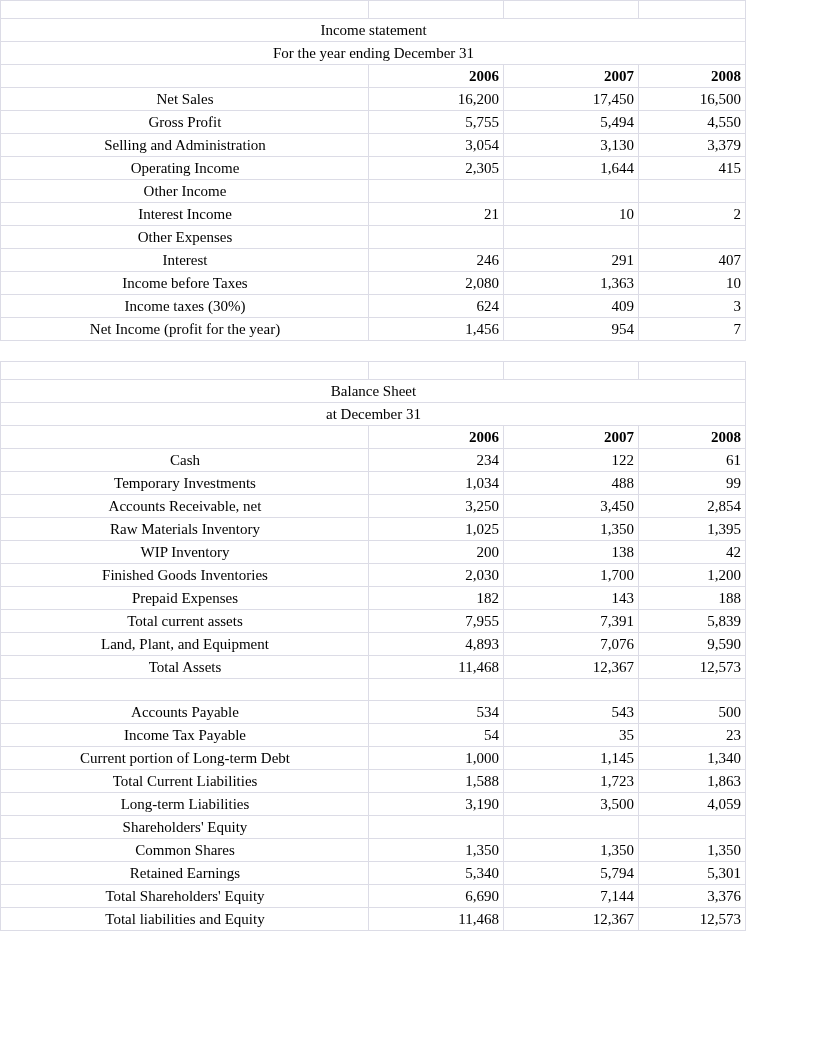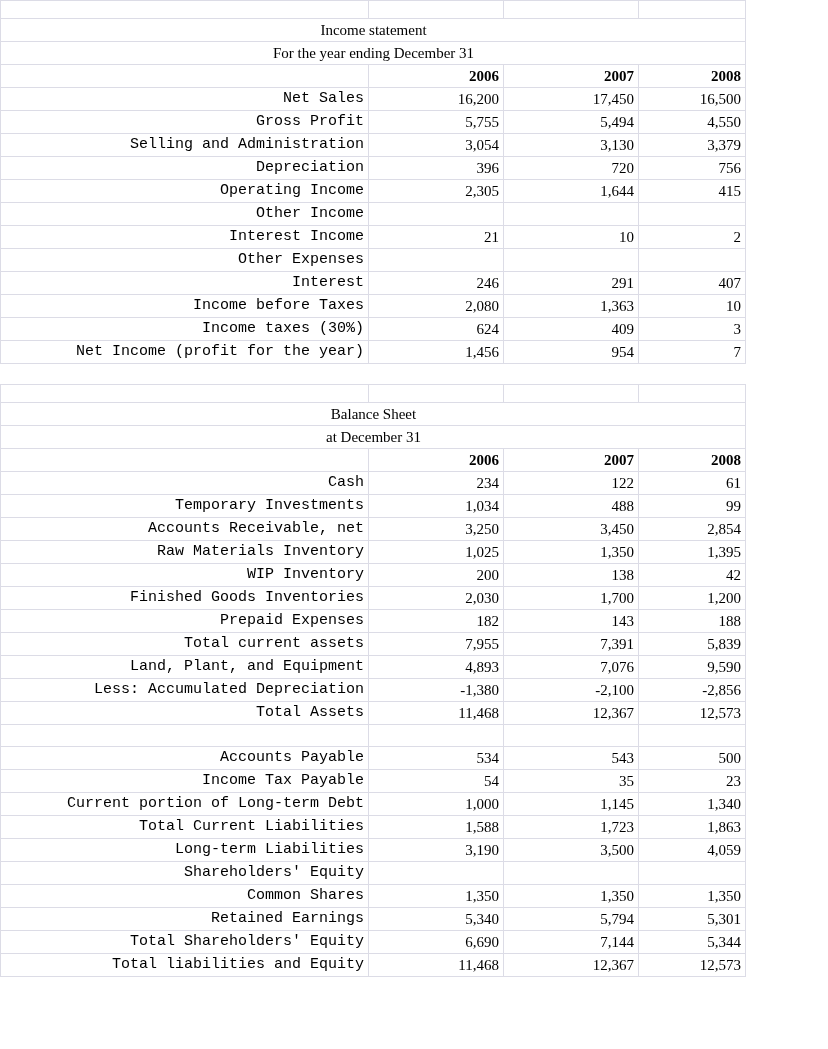--- a/index.html
+++ b/index.html
@@ -39,22 +39,21 @@
     line-height: 22px;
     padding: 0 4px 0 5px;
     border: 1px solid #dcdce6;
     white-space: nowrap;
     overflow: hidden;
     vertical-align: middle;
     box-sizing: border-box;
   }
 
   td.label {
-    text-align: right;
-    font-family: Liberation Mono, monospace;
+    text-align: center;
   }
   td.num {
     text-align: right;
     padding-right: 6px;
   }
   td.blank { }
 
   
   td.title {
     text-align: center;
@@ -139,26 +138,20 @@
           <td class="num">5,494</td>
           <td class="num">4,550</td>
         </tr>
         <tr>
           <td class="label">Selling and Administration</td>
           <td class="num">3,054</td>
           <td class="num">3,130</td>
           <td class="num">3,379</td>
         </tr>
         <tr>
-          <td class="label">Depreciation</td>
-          <td class="num rule-bottom">396</td>
-          <td class="num rule-bottom">720</td>
-          <td class="num rule-bottom">756</td>
-        </tr>
-        <tr>
           <td class="label">Operating Income</td>
           <td class="num">2,305</td>
           <td class="num">1,644</td>
           <td class="num">415</td>
         </tr>
         <tr>
           <td class="label">Other Income</td>
           <td class="num"></td>
           <td class="num"></td>
           <td class="num"></td>
@@ -279,26 +272,20 @@
           <td class="num">7,391</td>
           <td class="num">5,839</td>
         </tr>
         <tr>
           <td class="label">Land, Plant, and Equipment</td>
           <td class="num">4,893</td>
           <td class="num">7,076</td>
           <td class="num">9,590</td>
         </tr>
         <tr>
-          <td class="label">Less: Accumulated Depreciation</td>
-          <td class="num rule-bottom">-1,380</td>
-          <td class="num rule-bottom">-2,100</td>
-          <td class="num rule-bottom">-2,856</td>
-        </tr>
-        <tr>
           <td class="label">Total Assets</td>
           <td class="num rule-double">11,468</td>
           <td class="num rule-double">12,367</td>
           <td class="num rule-double">12,573</td>
         </tr>
         <tr class="spacer-row">
           <td class="label"></td>
           <td class="num"></td>
           <td class="num"></td>
           <td class="num"></td>
@@ -348,21 +335,21 @@
         <tr>
           <td class="label">Retained Earnings</td>
           <td class="num rule-bottom">5,340</td>
           <td class="num rule-bottom">5,794</td>
           <td class="num rule-bottom">5,301</td>
         </tr>
         <tr>
           <td class="label">Total Shareholders' Equity</td>
           <td class="num">6,690</td>
           <td class="num">7,144</td>
-          <td class="num">5,344</td>
+          <td class="num">3,376</td>
         </tr>
         <tr>
           <td class="label">Total liabilities and Equity</td>
           <td class="num rule-double">11,468</td>
           <td class="num rule-double">12,367</td>
           <td class="num rule-double">12,573</td>
         </tr>
       </tbody>
   </table>
 

